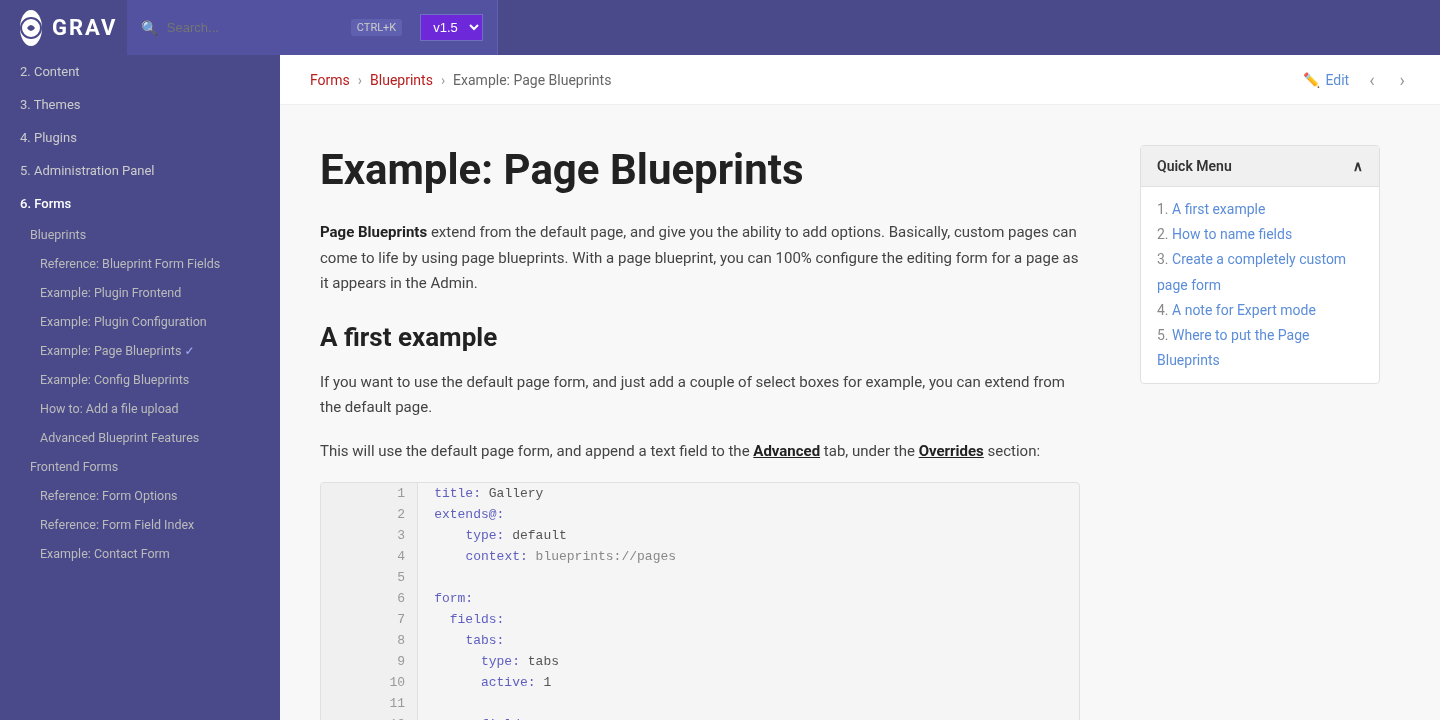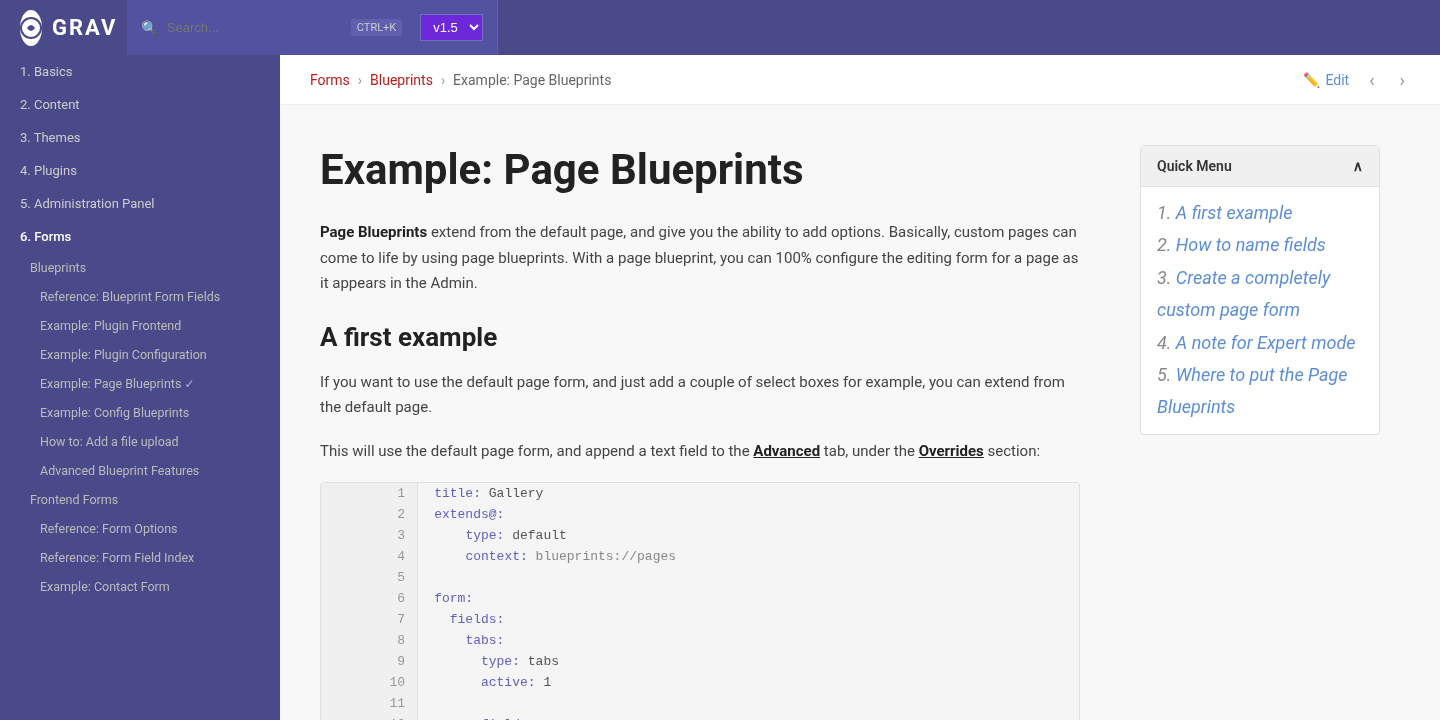--- a/index.html
+++ b/index.html
@@ -57,21 +57,21 @@
     
     .code-block { background: #f5f5f5; border: 1px solid #e0e0e0; border-radius: 4px; font-family: 'Courier New', monospace; font-size: 13px; overflow-x: auto; margin-bottom: 20px; }
     .code-table { border-collapse: collapse; width: 100%; }
     .code-line-num { color: #999; padding: 3px 12px 3px 12px; text-align: right; user-select: none; min-width: 40px; border-right: 1px solid #e0e0e0; background: #f0f0f0; }
     .code-line-content { padding: 3px 16px; color: #555; white-space: pre; }
 
     
     .quick-menu { position: absolute; top: 40px; right: 0; width: 240px; background: #fff; border: 1px solid #e0e0e0; border-radius: 4px; }
     .quick-menu-header { display: flex; align-items: center; justify-content: space-between; padding: 12px 16px; background: #f0f0f0; border-bottom: 1px solid #e0e0e0; font-weight: 600; font-size: 14px; color: #333; }
     .quick-menu-list { padding: 10px 16px; }
-    .quick-menu-item { font-size: 18px; color: #5b8dd9; line-height: 1.8; cursor: pointer; font-style: italic; }
+    .quick-menu-item { font-size: 14px; color: #5b8dd9; line-height: 1.8; cursor: pointer; }
     .qm-num { color: #888; }
   </style>
 </head>
 <body>
 
 <div class="topbar">
   <div class="logo-area">
     <div class="logo-icon">
       <svg width="22" height="22" viewBox="0 0 22 22" fill="none">
         <circle cx="11" cy="11" r="10" stroke="#4a4a8a" stroke-width="2" fill="none"></circle>
@@ -88,21 +88,20 @@
         <option>v1.4</option>
         <option>v1.3</option>
       </select>
     </div>
   </div>
 </div>
 
 <div class="main-layout">
 
   <div class="sidebar">
-    <div class="sidebar-item">1. Basics</div>
     <div class="sidebar-item">2. Content</div>
     <div class="sidebar-item">3. Themes</div>
     <div class="sidebar-item">4. Plugins</div>
     <div class="sidebar-item">5. Administration Panel</div>
     <div class="sidebar-item sidebar-section highlight">6. Forms</div>
     <div class="sidebar-sub">Blueprints</div>
     <div class="sidebar-subsub">Reference: Blueprint Form Fields</div>
     <div class="sidebar-subsub">Example: Plugin Frontend</div>
     <div class="sidebar-subsub">Example: Plugin Configuration</div>
     <div class="sidebar-subsub active">

